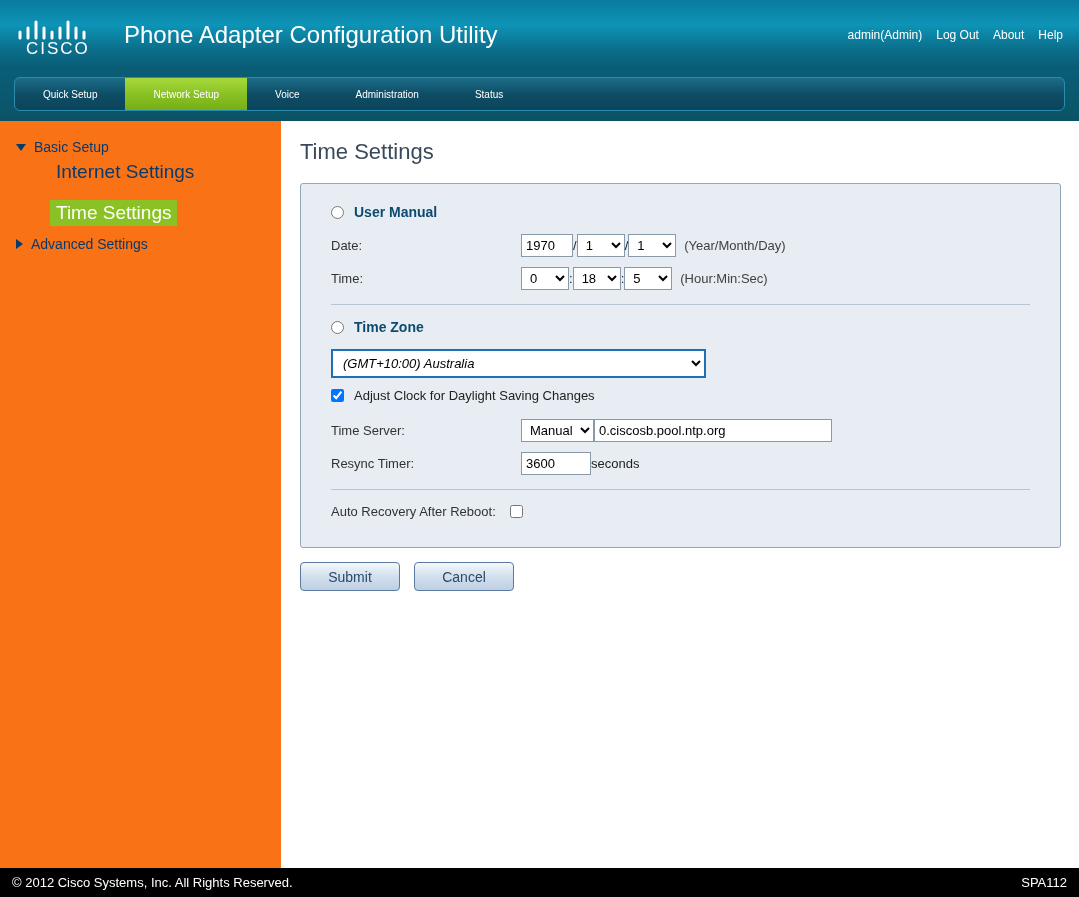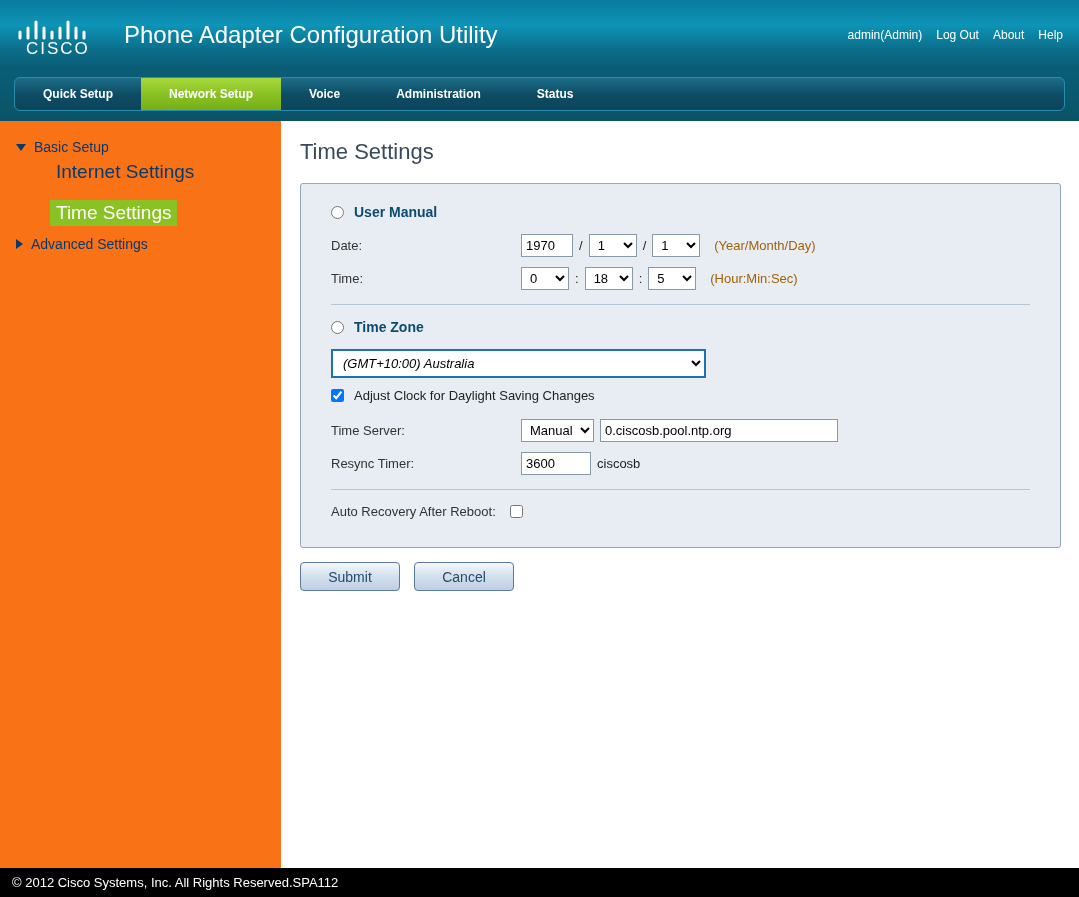--- a/index.html
+++ b/index.html
@@ -32,21 +32,21 @@
     border-radius:6px;
     background: linear-gradient(to bottom, #1d6d8a 0%, #0e4d65 50%, #0b455b 100%);
     display:flex;
     align-items:center;
     overflow:hidden;
   }
   .navtab {
     height:100%;
     display:flex; align-items:center; justify-content:center;
     padding:0 28px;
-    color:#fff; font-size:12px; font-weight:700;
+    color:#fff; font-size:10px; font-weight:400;
     cursor:pointer;
   }
   .navtab.active {
     background: linear-gradient(to bottom, #a7d93c 0%, #8ac225 50%, #76af15 100%);
   }
 
   
   .content {
     display:flex;
     height: calc(100% - 70px - 51px - 29px); 
@@ -77,22 +77,22 @@
   .panel {
     background:#e7edf3;
     border:1px solid #94a6b9;
     border-radius:3px;
     padding:14px 30px 18px 30px;
   }
   .section-head { display:flex; align-items:center; gap:10px; margin:6px 0 14px 0; }
   .section-head .lbl { font-weight:700; color:#0c4a6e; font-size:14px; }
   .row { display:flex; align-items:center; margin:10px 0; }
   .row .lbl { width:190px; color:#333; }
-  .row .val { display:flex; align-items:center; gap:6px; }
-  .hint { color:#a16207; margin-left:8px; }
+  .row .val { display:flex; align-items:center; }
+  .hint { color:#404040; margin-left:8px; }
   input[type=text] { border:1px solid #8899aa; padding:3px 4px; font-size:13px; background:#fff; }
   select { border:1px solid #8899aa; padding:2px 4px; font-size:13px; background:#fff; }
   input[type=radio], input[type=checkbox] { margin:0; }
   .sep { height:0; border-top:1px solid #b8c5d6; margin:14px 0; }
   .tz-select-wrap { margin:6px 0 10px 0; }
   .tz-select {
     width:375px; border:2px solid #1f6fb5; padding:4px 6px; font-size:13px; background:#fff;font-style:italic;
   }
   .chk-row { display:flex; align-items:center; gap:10px; margin:6px 0 16px 0; }
 
@@ -104,20 +104,21 @@
     color:#2a4a6a; font-size:14px; cursor:pointer;
     border-radius:4px;
   }
 
   .footer {
     height:29px;
     background:#000;
     color:#fff;
     display:flex;
     align-items:center;
+    justify-content:space-between;
     padding:0 12px;
     font-size:13px;
   }
 
   .year-input { width:52px; }
   .mini-select { width:48px; }
   .resync-input { width:70px; }
   .ntp-input { width:238px; }
 </style>
 </head>
@@ -249,21 +250,21 @@
             <option selected="">Manual</option>
           </select>
           <input type="text" class="ntp-input" value="0.ciscosb.pool.ntp.org" style="">
         </div>
       </div>
 
       <div class="row">
         <div class="lbl">Resync Timer:</div>
         <div class="val">
           <input type="text" class="resync-input" value="3600" style="">
-          <span>ciscosb</span>
+          <span>seconds</span>
         </div>
       </div>
 
       <div class="sep"></div>
 
       <div class="row">
         <div class="lbl" style="width:auto; margin-right:14px;">Auto Recovery After Reboot:</div>
         <input type="checkbox" style="">
       </div>
 

